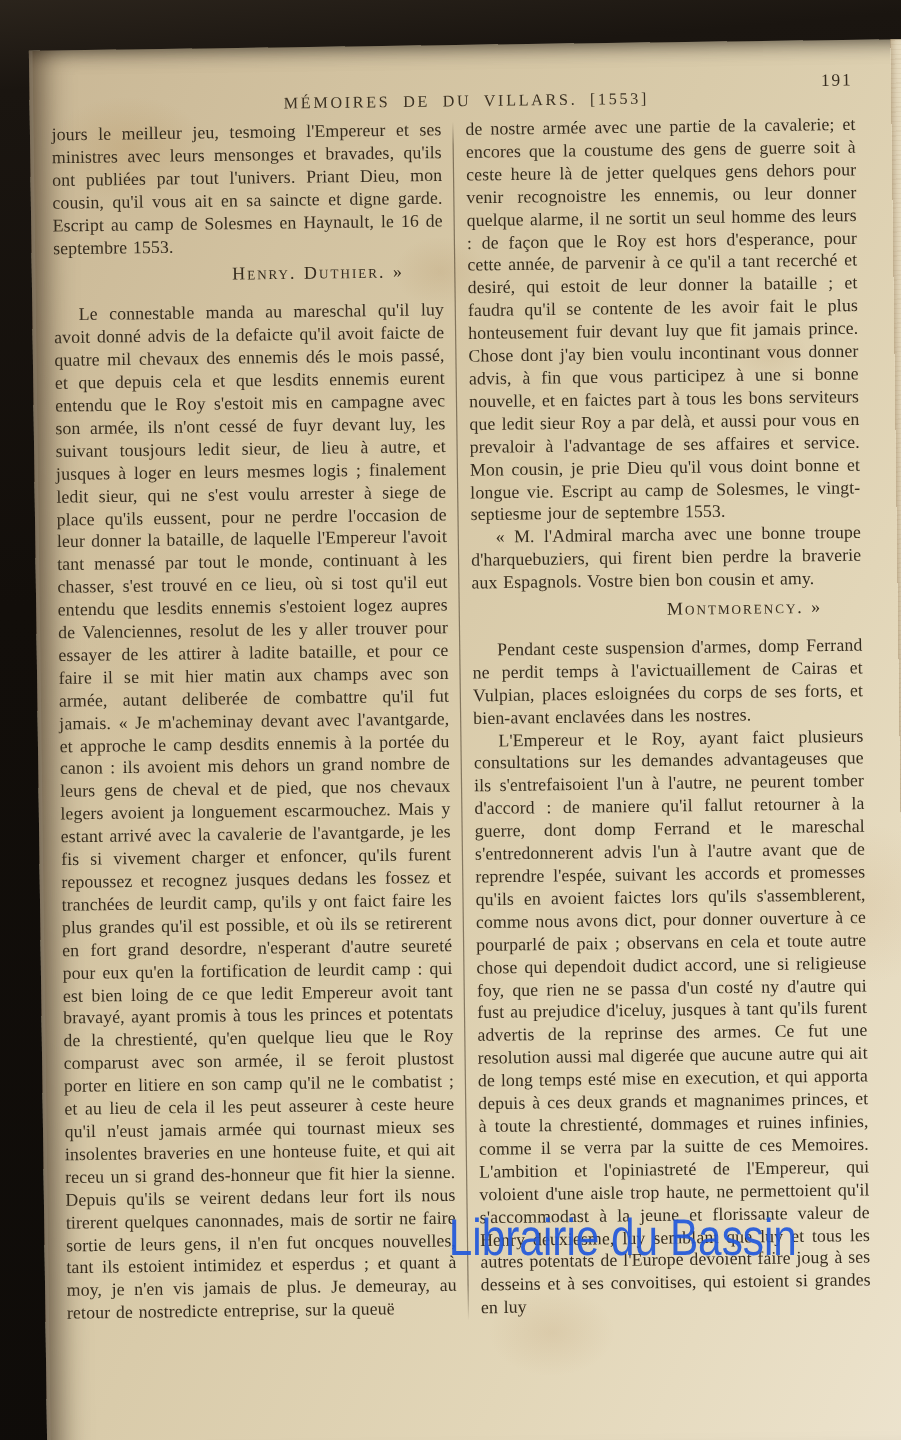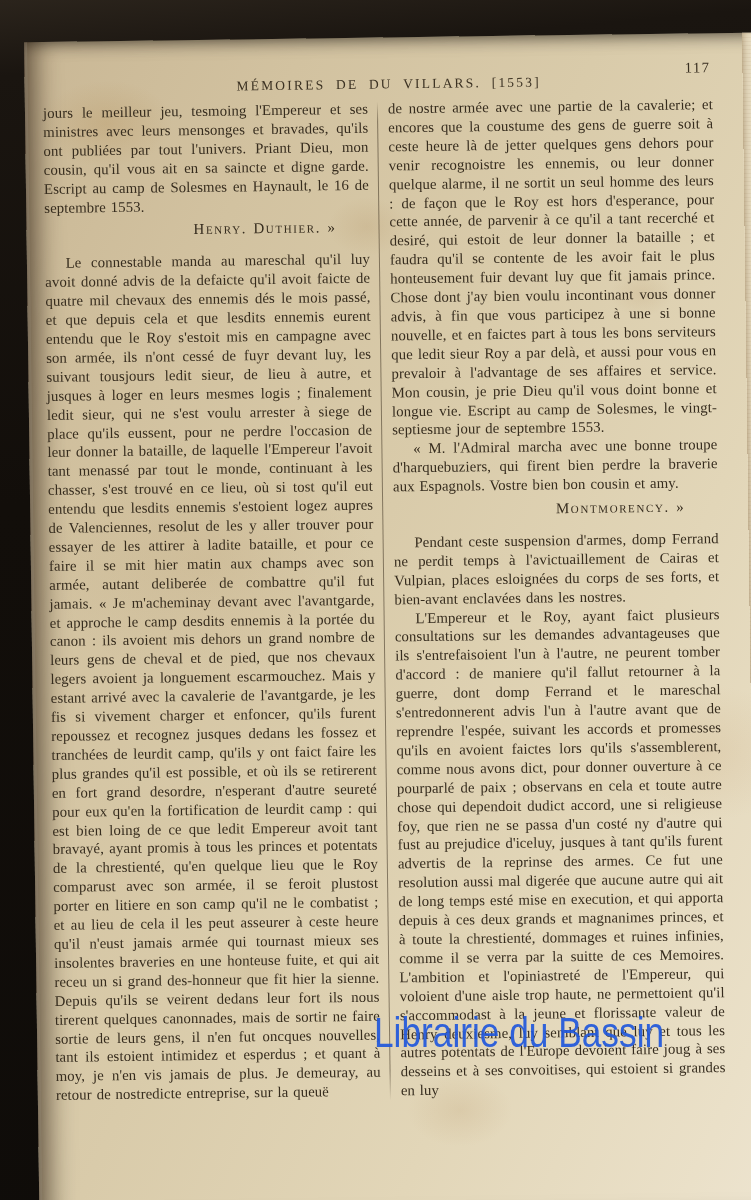--- a/index.html
+++ b/index.html
@@ -120,21 +120,21 @@
 
 <div class="photo">
 
   <div class="page">
     <div class="fore-edge"></div>
 
     <div class="content">
 
       <div class="header">
         <div class="running-title">MÉMOIRES DE DU VILLARS. [1553]</div>
-        <div class="page-number">117</div>
+        <div class="page-number">191</div>
       </div>
 
       <div class="columns">
 
         <div class="col">
           <p class="noindent">jours le meilleur jeu, tesmoing l'Empereur et ses ministres avec leurs mensonges et bravades, qu'ils ont publiées par tout l'univers. Priant Dieu, mon cousin, qu'il vous ait en sa saincte et digne garde. Escript au camp de Solesmes en Haynault, le 16 de septembre 1553.</p>
           <p class="signature">Henry. Duthier. »</p>
           <p>Le connestable manda au mareschal qu'il luy avoit donné advis de la defaicte qu'il avoit faicte de quatre mil chevaux des ennemis dés le mois passé, et que depuis cela et que lesdits ennemis eurent entendu que le Roy s'estoit mis en campagne avec son armée, ils n'ont cessé de fuyr devant luy, les suivant tousjours ledit sieur, de lieu à autre, et jusques à loger en leurs mesmes logis ; finalement ledit sieur, qui ne s'est voulu arrester à siege de place qu'ils eussent, pour ne perdre l'occasion de leur donner la bataille, de laquelle l'Empereur l'avoit tant menassé par tout le monde, continuant à les chasser, s'est trouvé en ce lieu, où si tost qu'il eut entendu que lesdits ennemis s'estoient logez aupres de Valenciennes, resolut de les y aller trouver pour essayer de les attirer à ladite bataille, et pour ce faire il se mit hier matin aux champs avec son armée, autant deliberée de combattre qu'il fut jamais. « Je m'acheminay devant avec l'avantgarde, et approche le camp desdits ennemis à la portée du canon : ils avoient mis dehors un grand nombre de leurs gens de cheval et de pied, que nos chevaux legers avoient ja longuement escarmouchez. Mais y estant arrivé avec la cavalerie de l'avantgarde, je les fis si vivement charger et enfoncer, qu'ils furent repoussez et recognez jusques dedans les fossez et tranchées de leurdit camp, qu'ils y ont faict faire les plus grandes qu'il est possible, et où ils se retirerent en fort grand desordre, n'esperant d'autre seureté pour eux qu'en la fortification de leurdit camp : qui est bien loing de ce que ledit Empereur avoit tant bravayé, ayant promis à tous les princes et potentats de la chrestienté, qu'en quelque lieu que le Roy comparust avec son armée, il se feroit plustost porter en litiere en son camp qu'il ne le combatist ; et au lieu de cela il les peut asseurer à ceste heure qu'il n'eust jamais armée qui tournast mieux ses insolentes braveries en une honteuse fuite, et qui ait receu un si grand des-honneur que fit hier la sienne. Depuis qu'ils se veirent dedans leur fort ils nous tirerent quelques canonnades, mais de sortir ne faire sortie de leurs gens, il n'en fut oncques nouvelles, tant ils estoient intimidez et esperdus ; et quant à moy, je n'en vis jamais de plus. Je demeuray, au retour de nostredicte entreprise, sur la queuë</p>
         </div>
 

